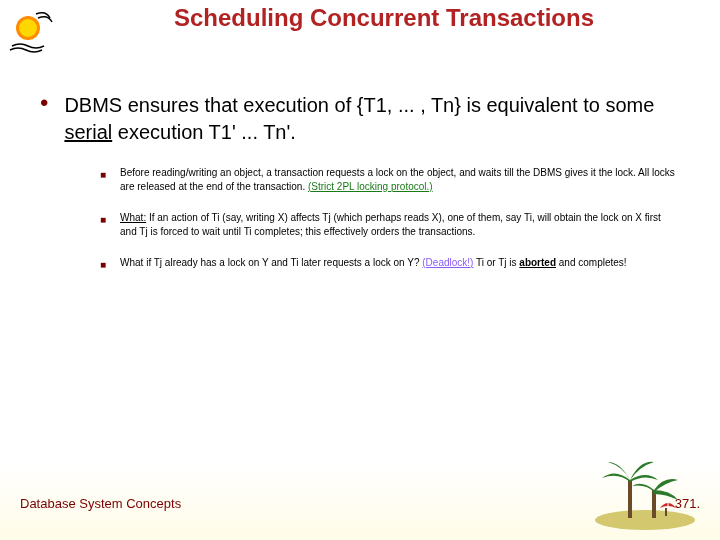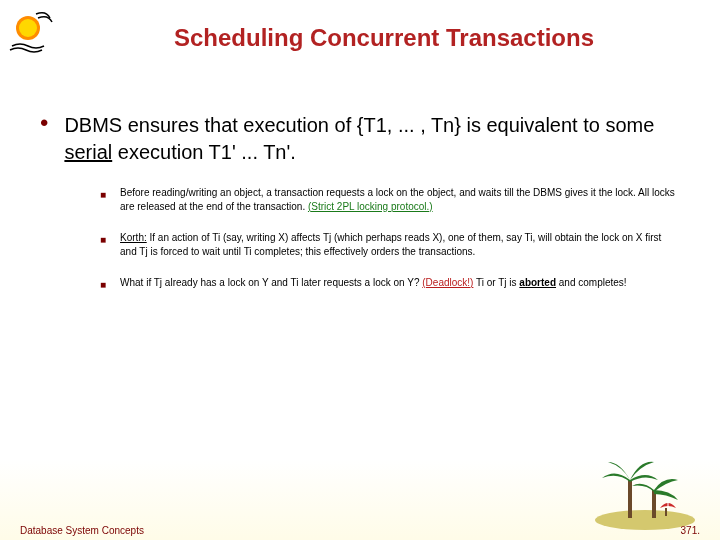--- a/index.html
+++ b/index.html
@@ -16,21 +16,21 @@
     top: 8px;
     left: 8px;
     width: 48px;
     height: 48px;
   }
   .title {
     text-align: center;
     color: #b22222;
     font-weight: bold;
     font-size: 24px;
-    padding-top: 24px;
+    padding-top: 4px;
     margin-left: 48px;
   }
   .content {
     padding: 60px 40px 0 40px;
   }
   .main-item {
     display: flex;
     margin-bottom: 20px;
   }
   .main-bullet {
@@ -63,37 +63,37 @@
   .sub-text {
     font-size: 10px;
     color: #000;
     line-height: 1.35;
   }
   .green-underline {
     color: #1a7a1a;
     text-decoration: underline;
   }
   .red-underline {
-    color: #b91c1c;
+    color: #8b5cf6;
     text-decoration: underline;
   }
   .bold-underline {
     font-weight: bold;
     text-decoration: underline;
     text-align: center;
   }
   .footer {
     position: absolute;
-    bottom: 4px;
+    bottom: 29px;
     left: 0;
     right: 0;
     display: flex;
     justify-content: space-between;
     padding: 0 20px;
-    font-size: 10px;
+    font-size: 13px;
     color: #7a0000;
   }
   .island-deco {
     position: absolute;
     bottom: 10px;
     right: 20px;
     width: 110px;
     height: 80px;
   }
 </style>
@@ -125,21 +125,21 @@
     <div class="sub-item">
       <div class="sub-bullet">■</div>
       <div class="sub-text">
         <span>Before reading/writing an object, a transaction requests a lock on the object, and waits till the DBMS gives it the lock.  All locks are released at the end of the transaction.  </span><span class="green-underline">(Strict 2PL locking protocol.)</span>
       </div>
     </div>
 
     <div class="sub-item">
       <div class="sub-bullet">■</div>
       <div class="sub-text">
-        <span class="underline">Korth:</span><span> If an action of Ti (say, writing X) affects Tj (which perhaps reads X), one of them, say Ti, will obtain the lock on X first and Tj is forced to wait until Ti completes; this effectively orders the transactions.</span>
+        <span class="underline">What:</span><span> If an action of Ti (say, writing X) affects Tj (which perhaps reads X), one of them, say Ti, will obtain the lock on X first and Tj is forced to wait until Ti completes; this effectively orders the transactions.</span>
       </div>
     </div>
 
     <div class="sub-item">
       <div class="sub-bullet">■</div>
       <div class="sub-text">
         <span>What if Tj already has a lock on Y and Ti later requests a lock on Y?  </span><span class="red-underline">(Deadlock!)</span><span> Ti or Tj is </span><span class="bold-underline">aborted</span><span> and completes!</span>
       </div>
     </div>
   </div>

